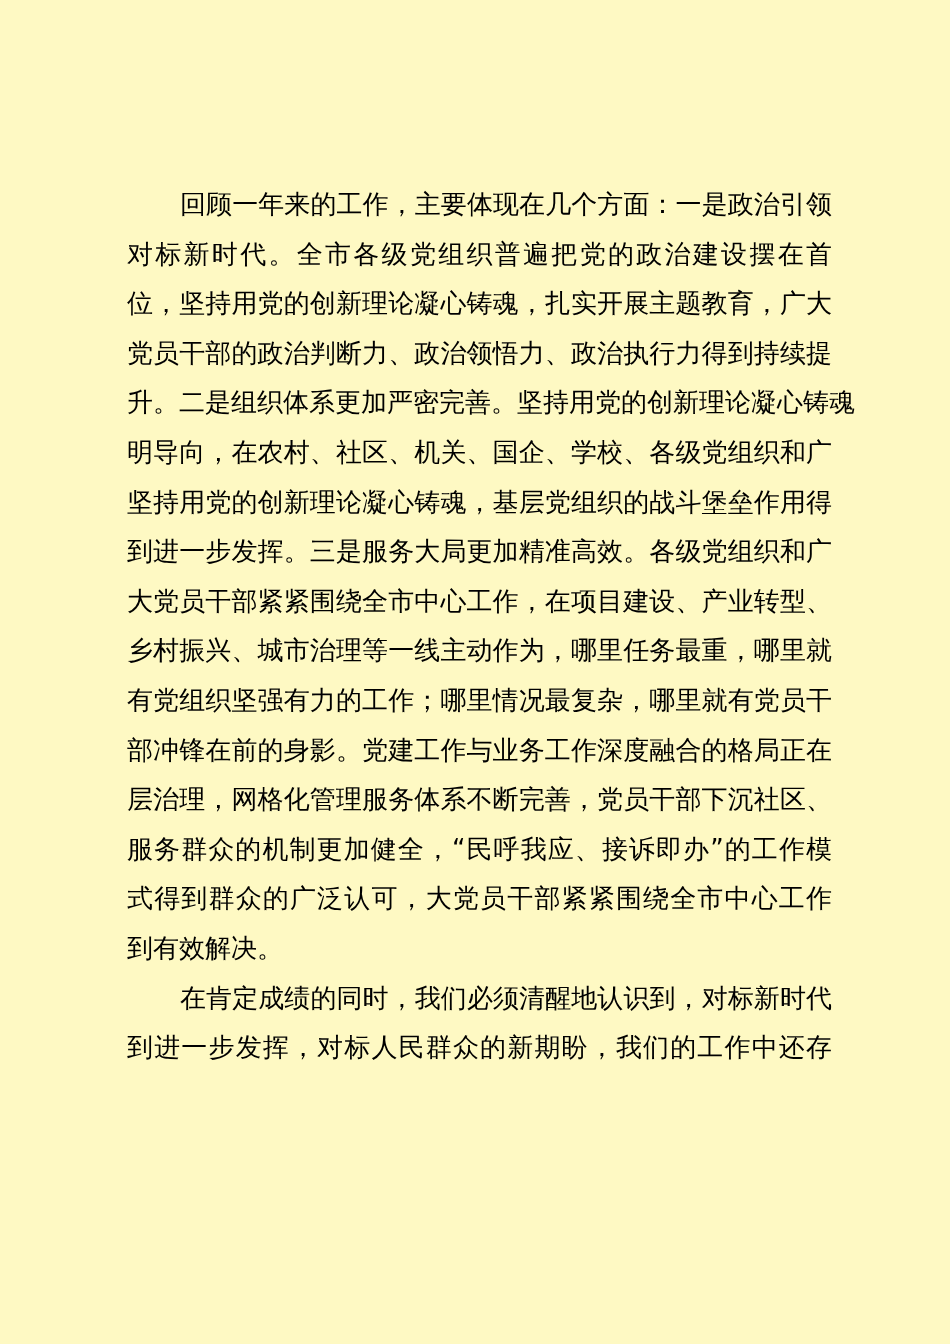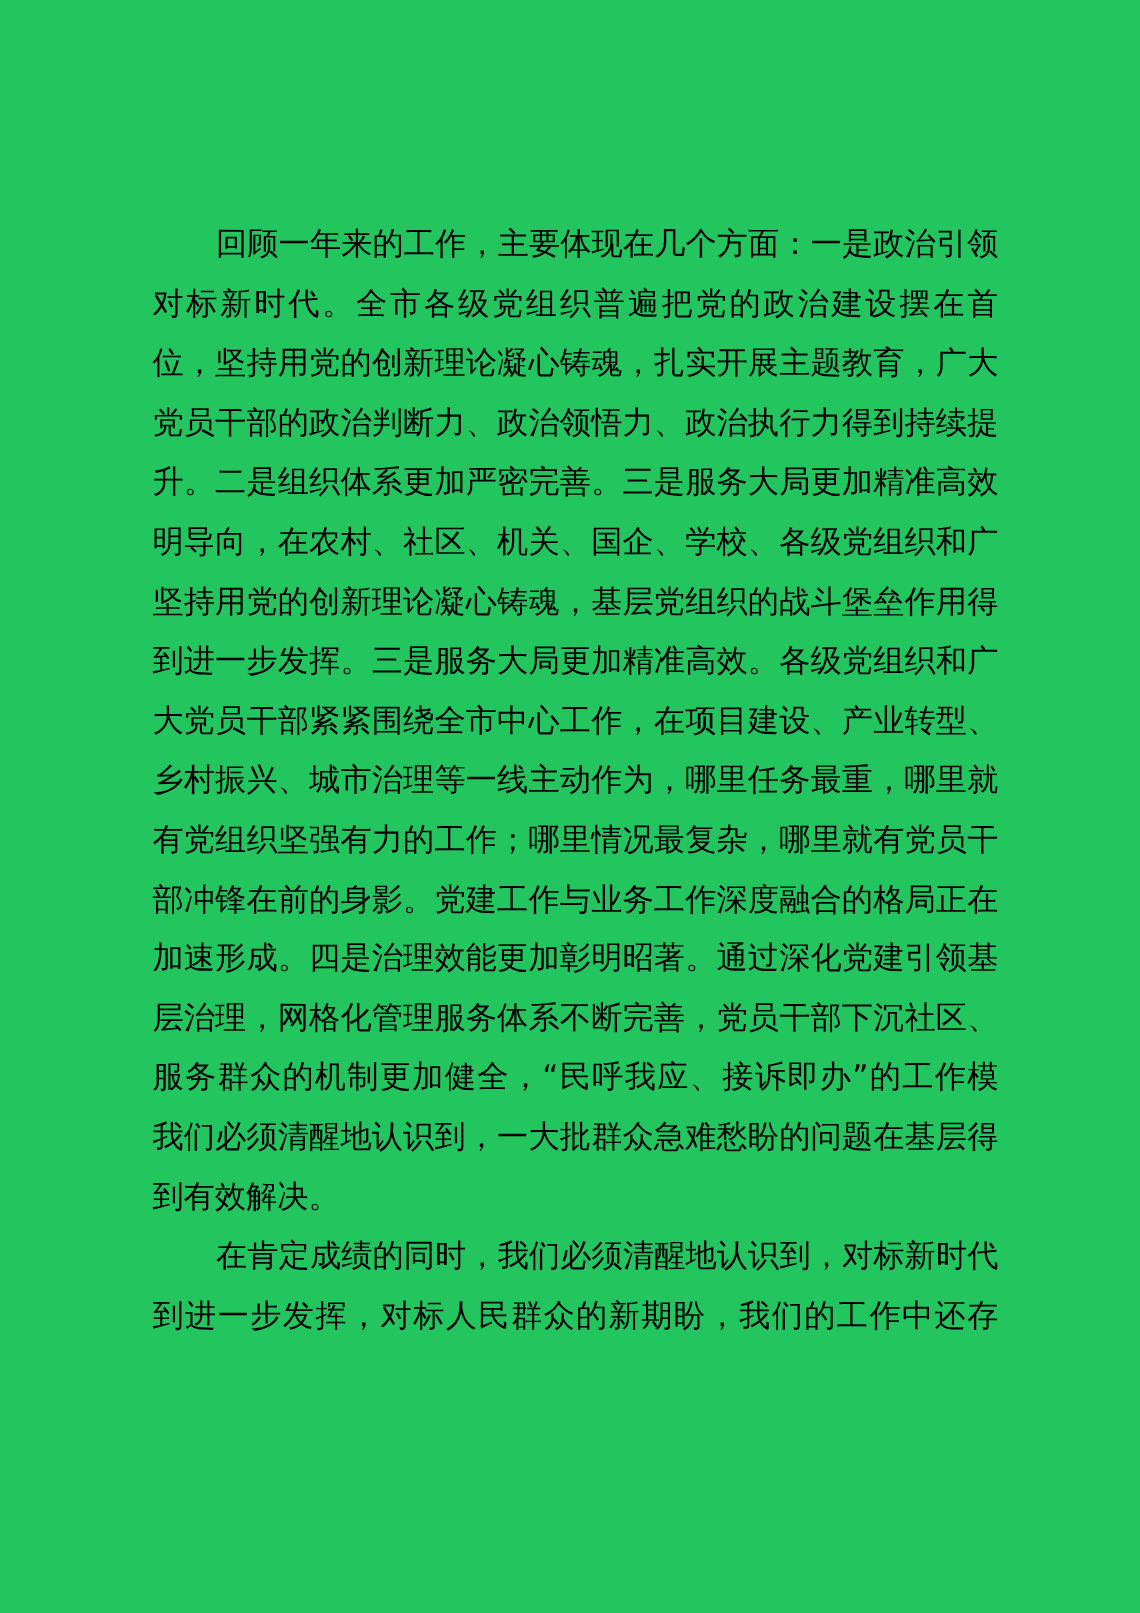--- a/index.html
+++ b/index.html
@@ -4,21 +4,21 @@
   <style>
     html, body {
       margin: 0;
       padding: 0;
       background: #ffffff;
     }
     .page {
       position: relative;
       width: 950px;
       height: 1344px;
-      background: #22c55e;
+      background: #fef9c3;
       overflow: hidden;
     }
     .text-block {
       position: absolute;
       left: 127px;
       top: 180px;
       width: 705px;
       color: #000000;
       font-family: "DejaVu Sans", "Liberation Sans", sans-serif;
       font-size: 26px;
@@ -48,32 +48,31 @@
 <body>
 
 <div class="page">
   <div class="text-block">
 
     <div class="paragraph">
       <span class="line indent">回顾一年来的工作，主要体现在几个方面：一是政治引领</span>
       <span class="line">对标新时代。全市各级党组织普遍把党的政治建设摆在首</span>
       <span class="line">位，坚持用党的创新理论凝心铸魂，扎实开展主题教育，广大</span>
       <span class="line">党员干部的政治判断力、政治领悟力、政治执行力得到持续提</span>
-      <span class="line">升。二是组织体系更加严密完善。三是服务大局更加精准高效</span>
+      <span class="line">升。二是组织体系更加严密完善。坚持用党的创新理论凝心铸魂</span>
       <span class="line">明导向，在农村、社区、机关、国企、学校、各级党组织和广</span>
       <span class="line">坚持用党的创新理论凝心铸魂，基层党组织的战斗堡垒作用得</span>
       <span class="line">到进一步发挥。三是服务大局更加精准高效。各级党组织和广</span>
       <span class="line">大党员干部紧紧围绕全市中心工作，在项目建设、产业转型、</span>
       <span class="line">乡村振兴、城市治理等一线主动作为，哪里任务最重，哪里就</span>
       <span class="line">有党组织坚强有力的工作；哪里情况最复杂，哪里就有党员干</span>
       <span class="line">部冲锋在前的身影。党建工作与业务工作深度融合的格局正在</span>
-      <span class="line">加速形成。四是治理效能更加彰明昭著。通过深化党建引领基</span>
       <span class="line">层治理，网格化管理服务体系不断完善，党员干部下沉社区、</span>
       <span class="line">服务群众的机制更加健全，“民呼我应、接诉即办”的工作模</span>
-      <span class="line">我们必须清醒地认识到，一大批群众急难愁盼的问题在基层得</span>
+      <span class="line">式得到群众的广泛认可，大党员干部紧紧围绕全市中心工作</span>
       <span class="line last">到有效解决。</span>
     </div>
 
     <div class="paragraph">
       <span class="line indent">在肯定成绩的同时，我们必须清醒地认识到，对标新时代</span>
       <span class="line">到进一步发挥，对标人民群众的新期盼，我们的工作中还存</span>
     </div>
 
   </div>
 </div>

